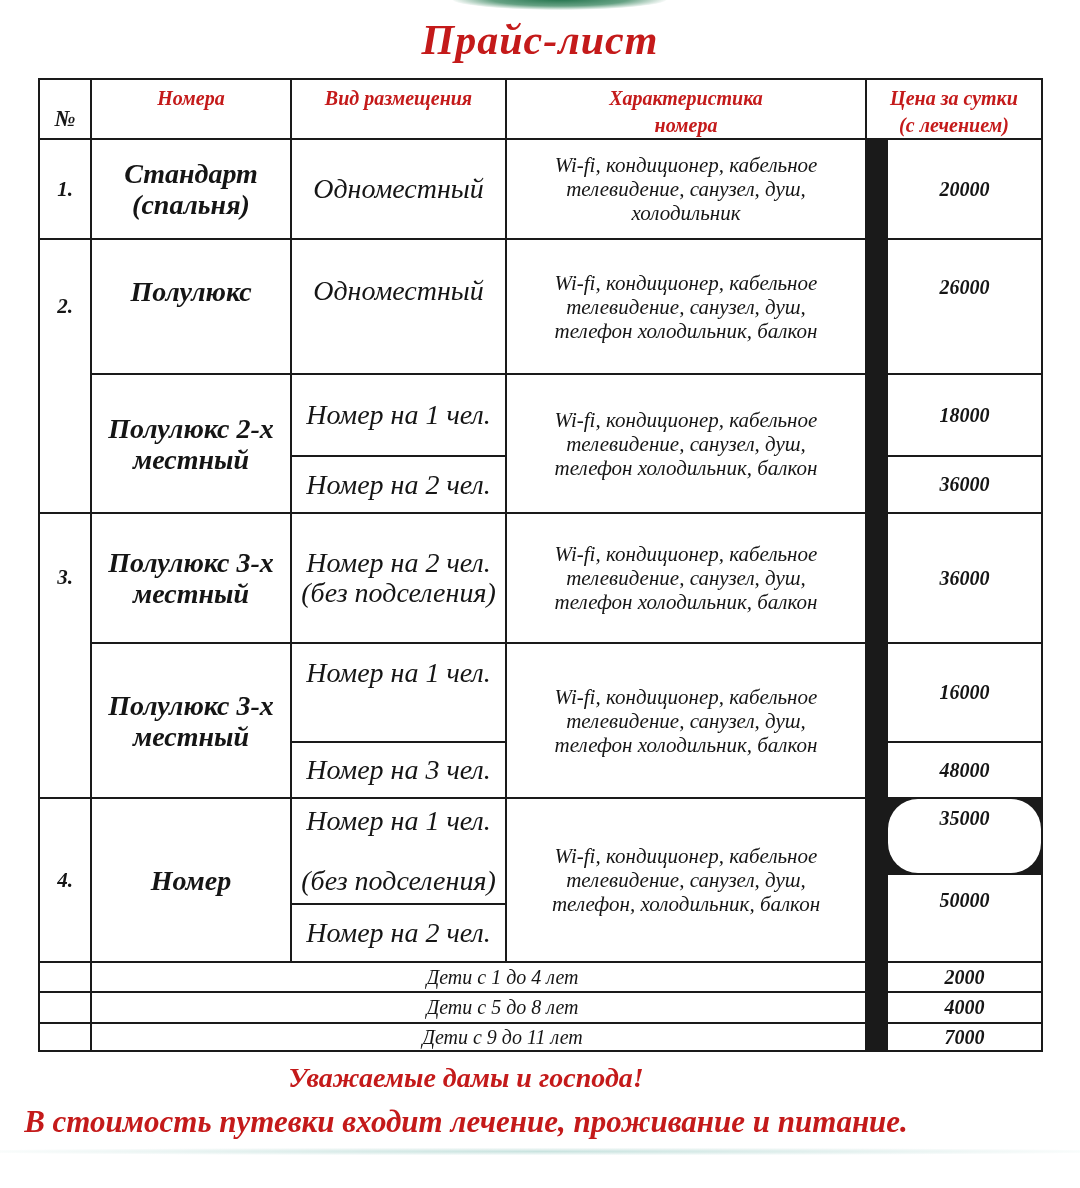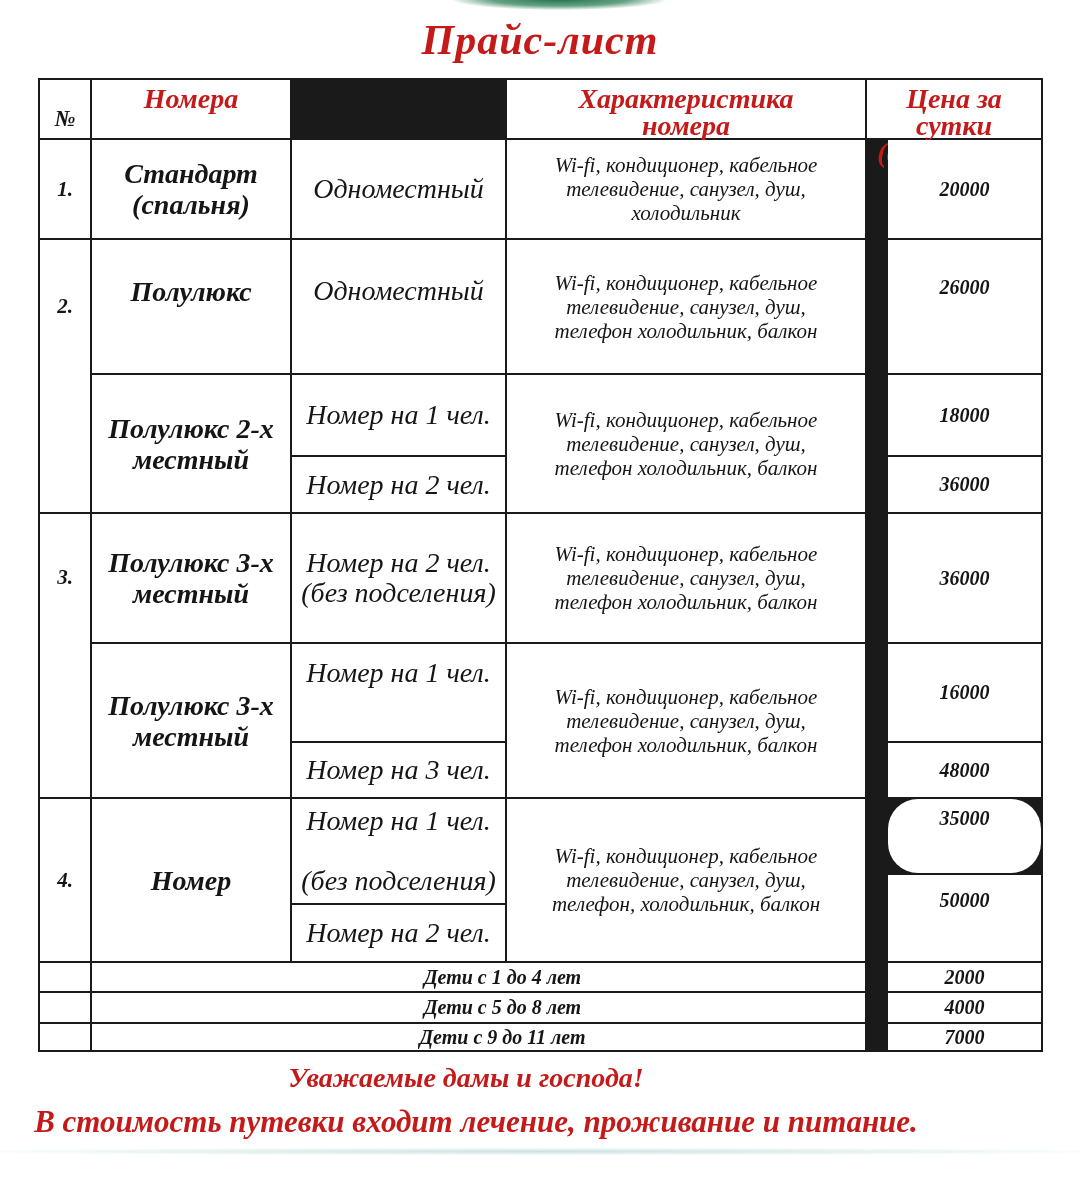--- a/index.html
+++ b/index.html
@@ -34,53 +34,54 @@
     grid-template-columns:50px 198px 213px 358px 174px;
     grid-template-rows:58px 98px 133px 80px 55px 128px 97px 54px 74px 28px 56px 28px 29px 26px;
     gap:2px;padding:2px;background:var(--line);
   }
   .cell{
     background:#fff;display:flex;align-items:center;justify-content:center;
     text-align:center;white-space:pre-line;box-sizing:border-box;
   }
   .hdr{
     color:var(--accent_red);font-weight:bold;font-style:italic;
-    font-size:28px;line-height:27px;align-items:flex-start;padding-top:5px;
+    font-size:20px;line-height:27px;align-items:flex-start;padding-top:5px;
   }
   .hdr-num{
     color:var(--ink);align-items:flex-end;justify-content:center;
     padding-bottom:6px;font-size:23px;
   }
   .num{font-weight:bold;font-style:italic;font-size:21px;}
   .room{font-weight:bold;font-style:italic;font-size:28px;line-height:31px;}
   .place{font-style:italic;font-size:28px;line-height:30px;}
   .chars{font-style:italic;font-size:21px;line-height:24px;}
   .price{font-weight:bold;font-style:italic;font-size:20px;margin-left:21px;}
-  .child-label{font-weight:bold;font-style:italic;font-size:20px;padding-left:48px;}
+  .child-label{font-weight:normal;font-style:italic;font-size:20px;padding-left:48px;}
   .v-top{align-items:flex-start;}
   .pt8{padding-top:8px;border-radius:30px;} .pt14{padding-top:14px;} .pt36{padding-top:36px;}
   .pb140{padding-bottom:140px;} .pb157{padding-bottom:157px;}
   .footer-line{
     position:absolute;left:0;width:932px;text-align:center;
     color:var(--accent_red);font-weight:bold;font-style:italic;
   }
   .footer-1{top:1062px;font-size:28px;}
-  .footer-2{top:1104px;font-size:31px;margin-left:10px;}
+  .footer-2{top:1104px;font-size:31px;}
 </style>
 </head>
 <body>
 
 <div class="logo-arc"></div>
 
 <div class="title">Прайс-лист</div>
 
 <div class="price-table">
 
   <div class="cell hdr hdr-num" style="grid-area:1/1">№</div>
   <div class="cell hdr" style="grid-area:1/2">Номера</div>
+  <div class="cell hdr" style="grid-area:1/3">Вид размещения</div>
   <div class="cell hdr" style="grid-area:1/4">Характеристика
 номера</div>
   <div class="cell hdr" style="grid-area:1/5">Цена за сутки
 (с лечением)</div>
 
   <div class="cell num" style="grid-area:2/1">1.</div>
   <div class="cell room" style="grid-area:2/2">Стандарт
 (спальня)</div>
   <div class="cell place" style="grid-area:2/3">Одноместный</div>
   <div class="cell chars" style="grid-area:2/4">Wi-fi, кондиционер, кабельное

